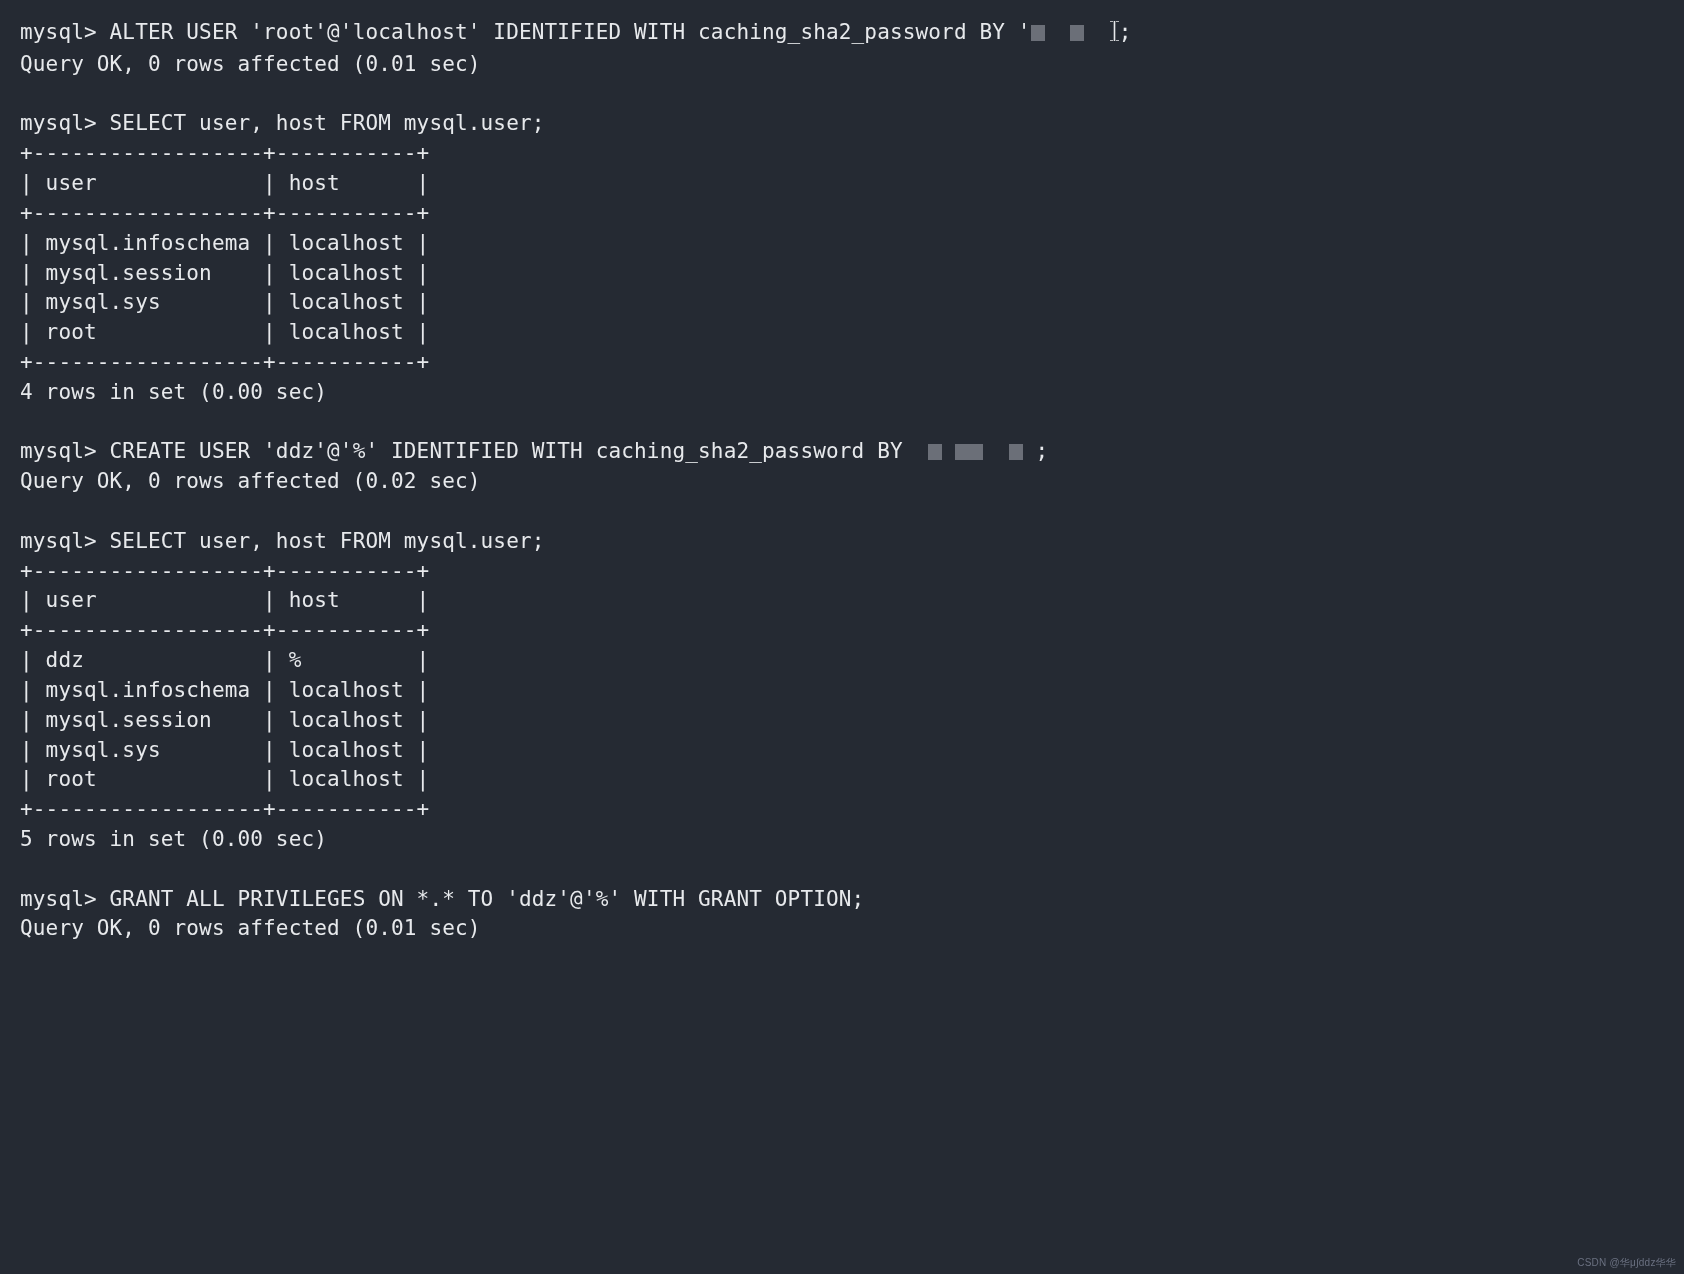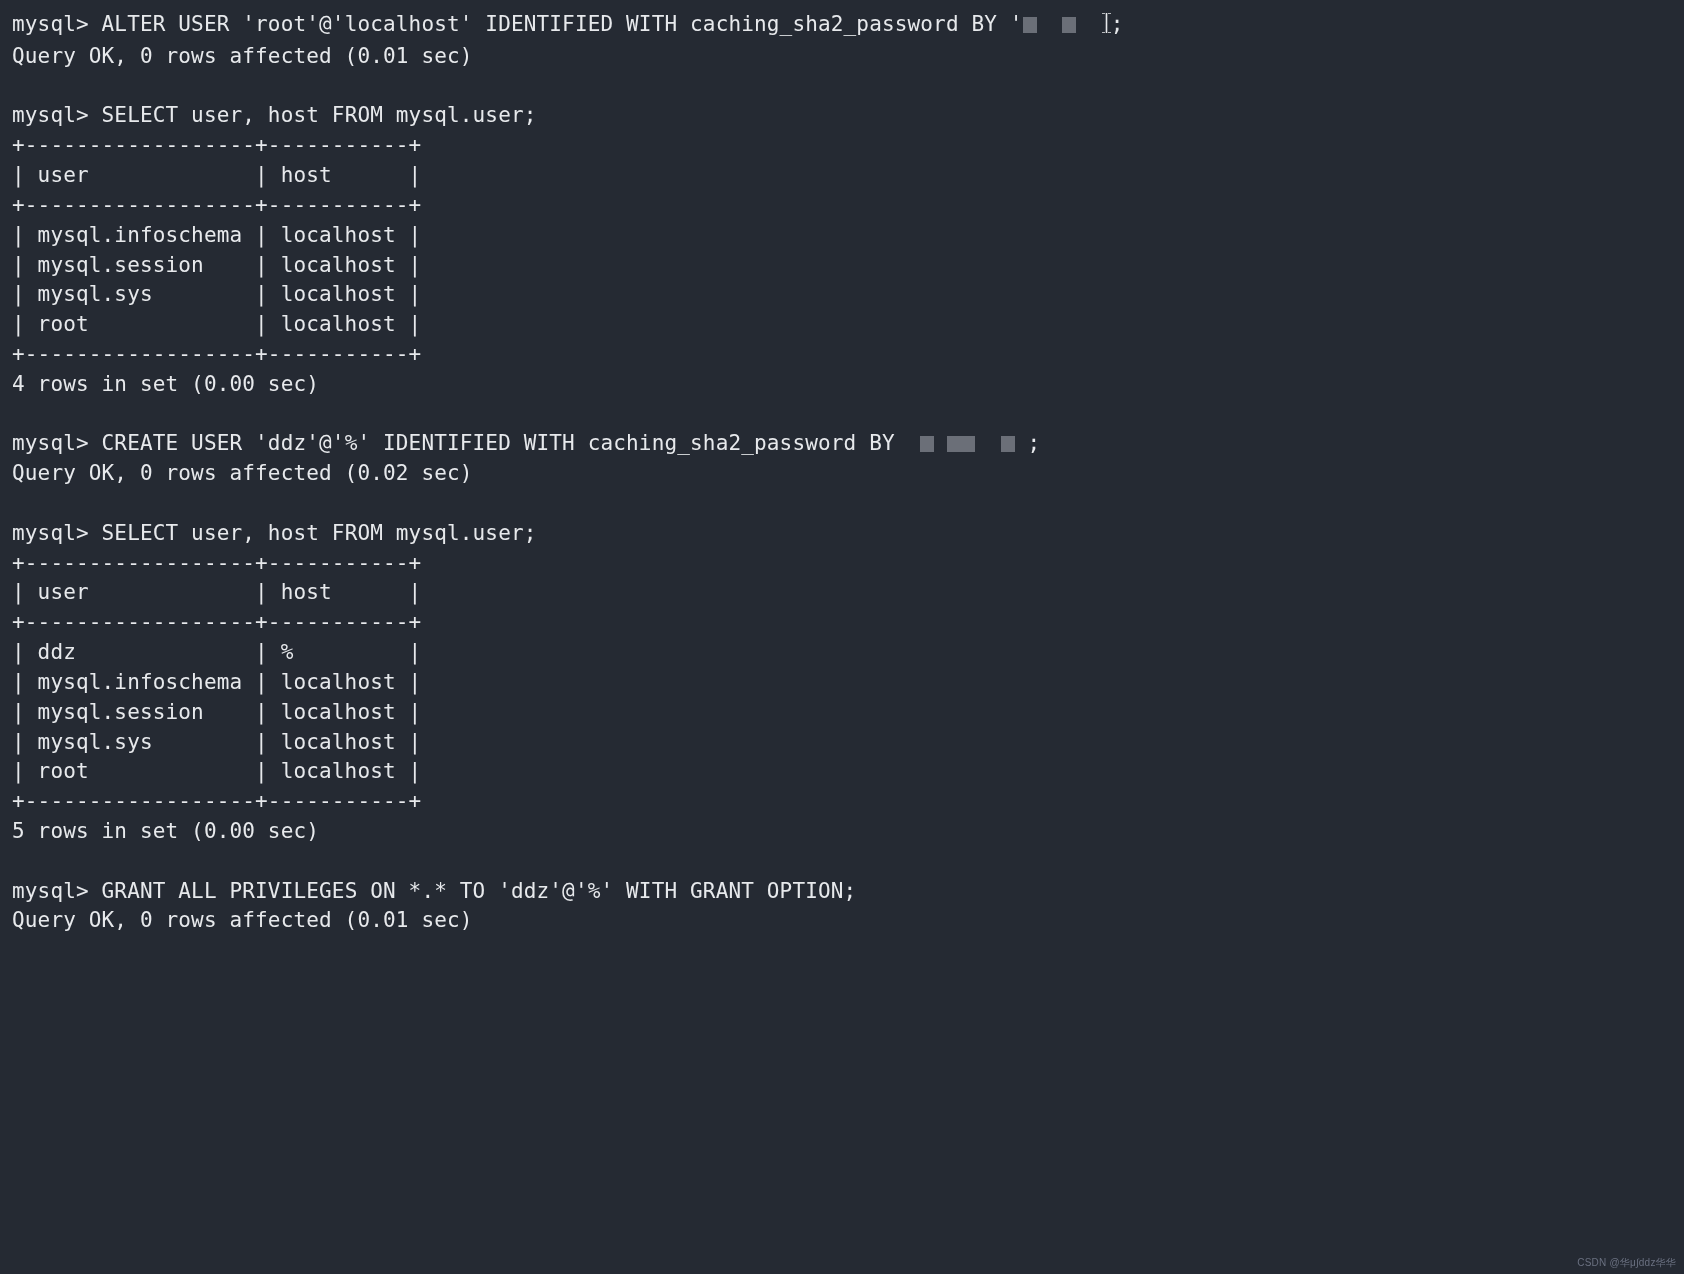--- a/index.html
+++ b/index.html
@@ -9,21 +9,21 @@
     color: #e7e9ec;
     font-family: "SFMono-Regular", "Menlo", "Consolas", "Liberation Mono", monospace;
     font-size: 21px;
     line-height: 1.42;
     width: 1684px;
     height: 1274px;
     overflow: hidden;
     position: relative;
   }
   pre.terminal {
-    margin: 4px;
+    margin: 12px;
     padding: 6px 24px 0 8px;
     white-space: pre;
     letter-spacing: 0.15px;
   }
   .redact {
     display: inline-block;
     width: 14px;
     height: 16px;
     background: #6b6f78;
     vertical-align: -2px;

